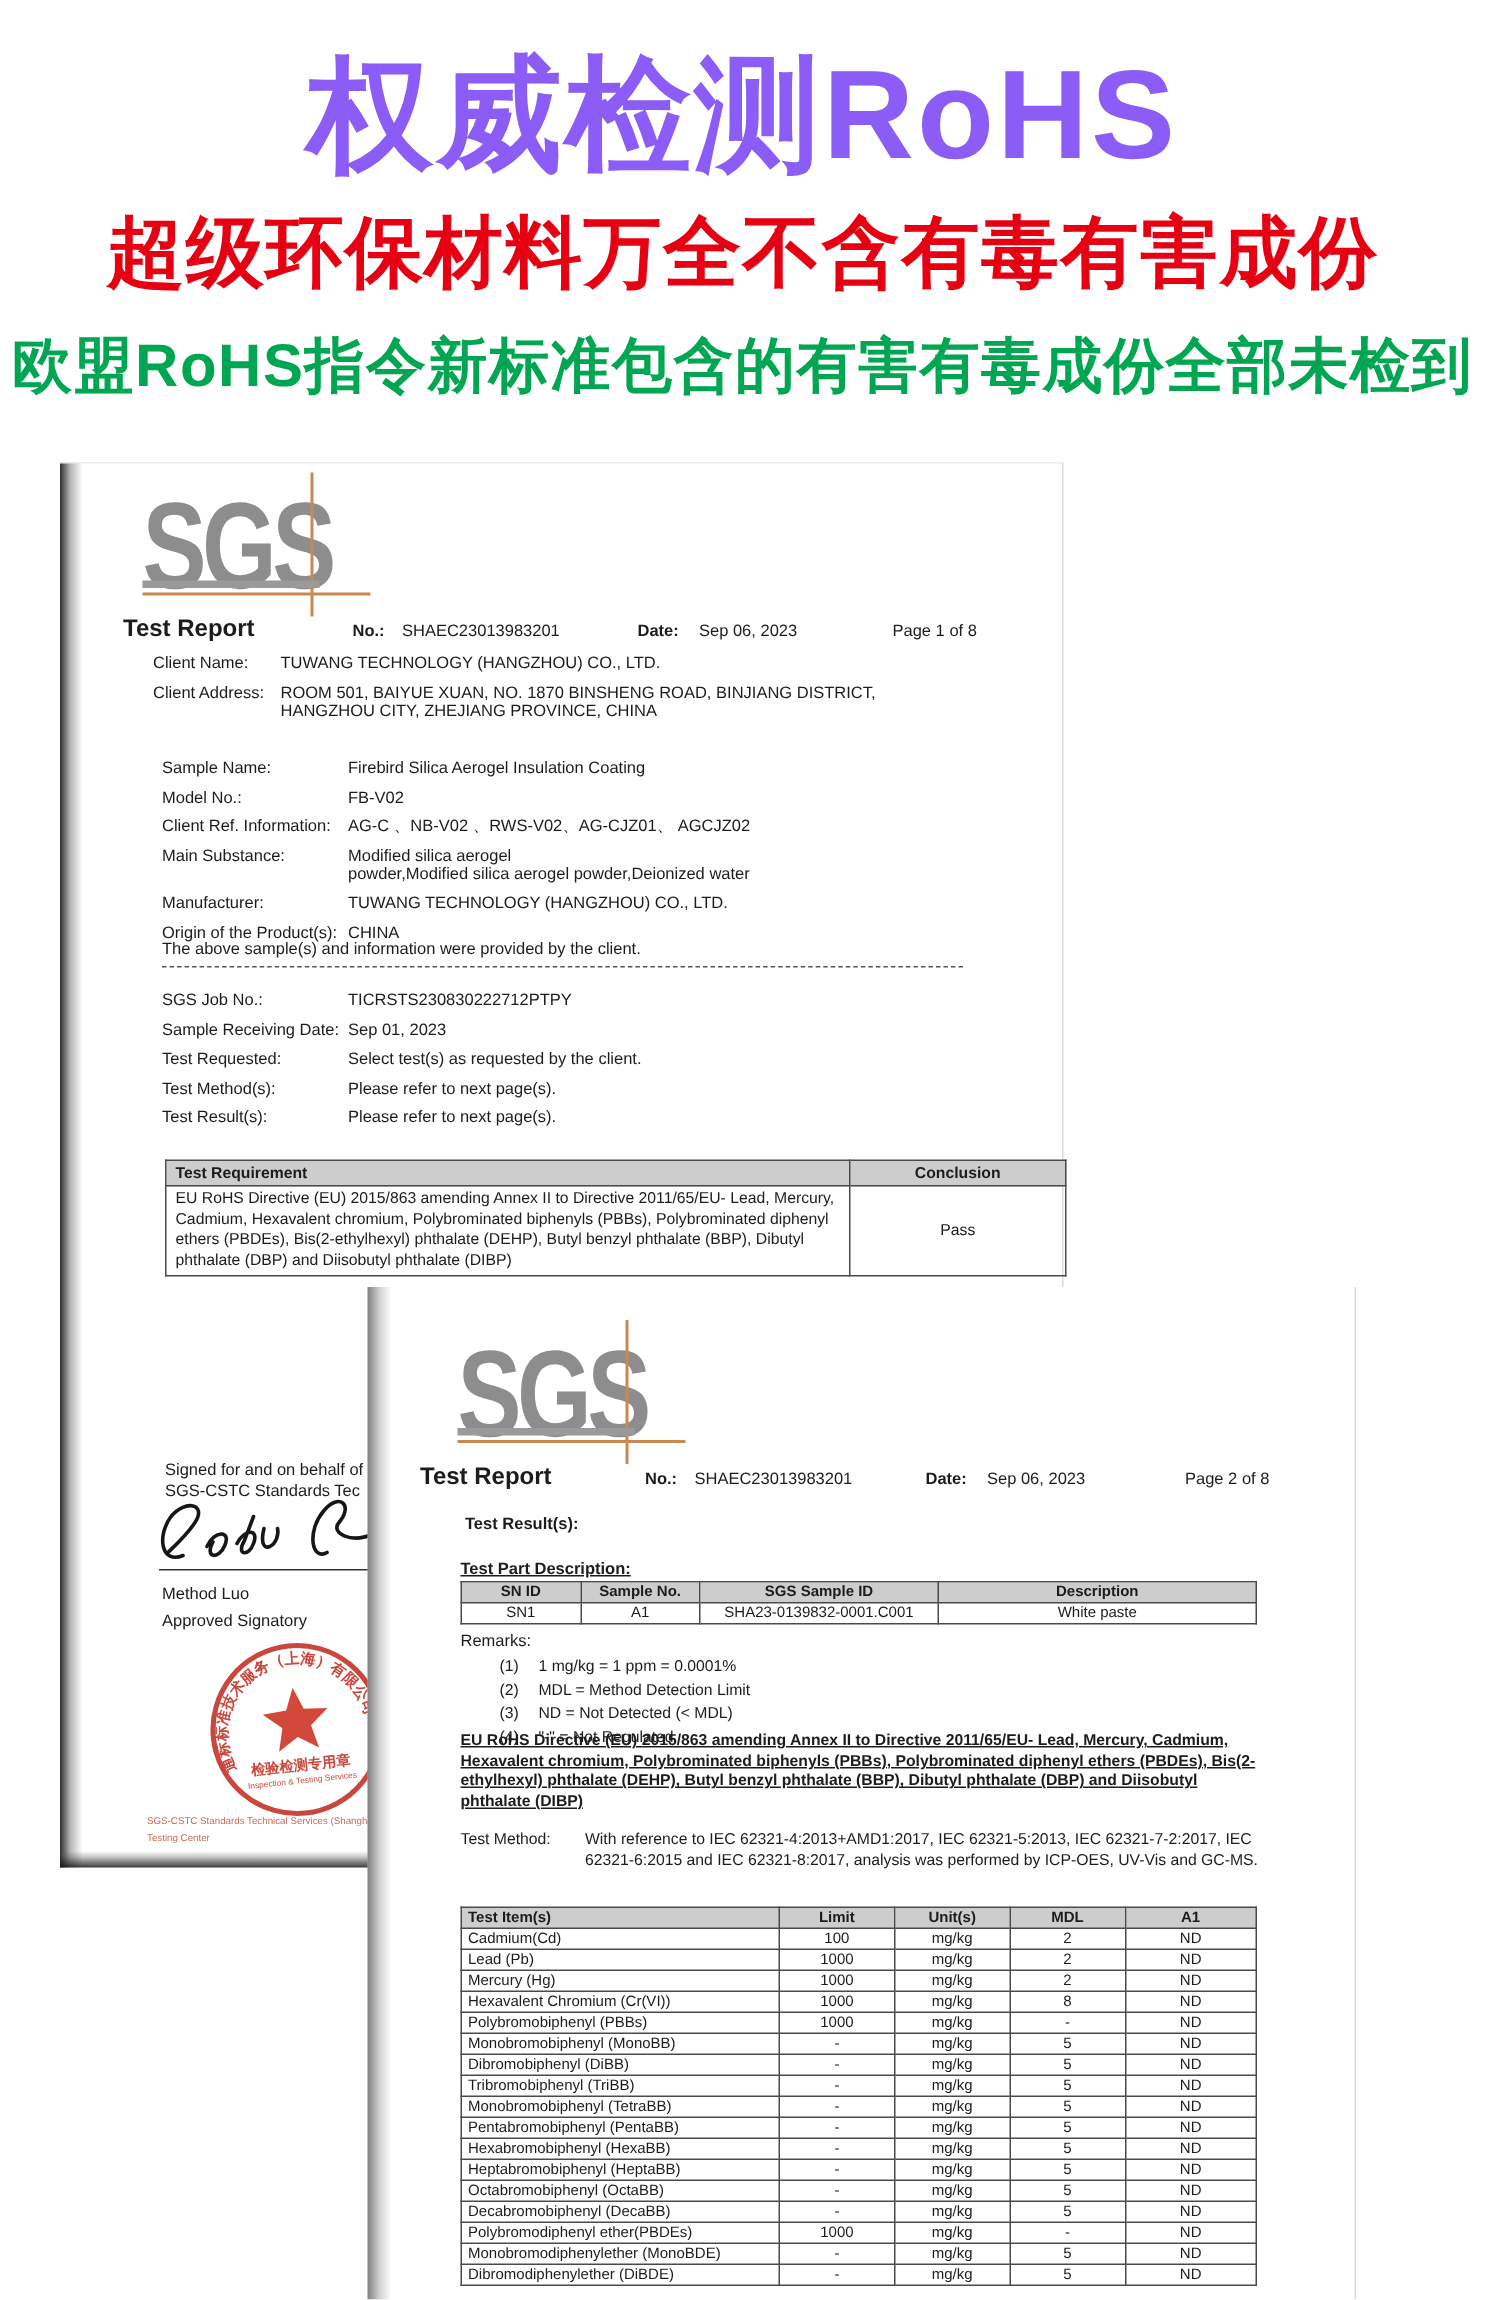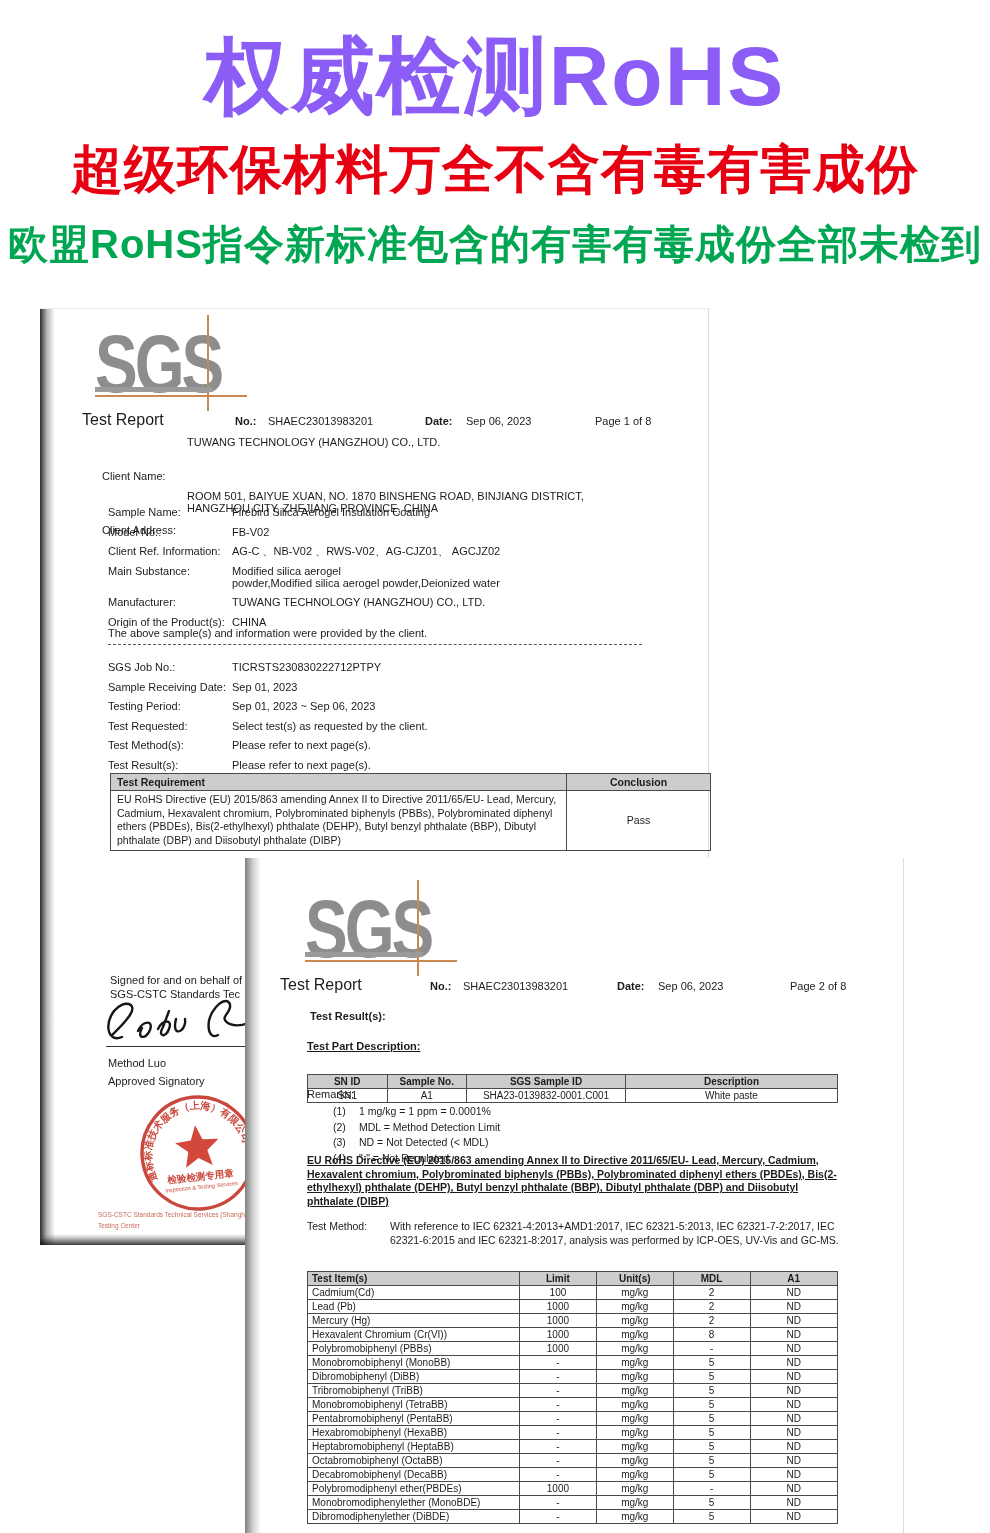--- a/index.html
+++ b/index.html
@@ -29,27 +29,27 @@
   
   .sgs-logo{position:absolute;width:160px;height:92px;}
   .sgs-text{position:absolute;left:0;top:0;font-size:64px;font-weight:bold;color:#8d8d8d;
             letter-spacing:-3px;line-height:1;transform:scaleY(1.28);transform-origin:left top;}
   .sgs-vline{position:absolute;left:112px;top:-8px;width:2px;height:96px;background:#c98a52;}
   .sgs-hgray{position:absolute;left:0px;top:64px;width:118px;height:5px;background:#9a9a9a;}
   .sgs-horange{position:absolute;left:0px;top:72px;width:152px;height:2px;background:#c98a52;}
 
   
   .rep-line{position:absolute;font-size:11px;white-space:nowrap;}
-  .rep-title{font-size:16px;font-weight:normal;}
+  .rep-title{font-size:16px;font-weight:bold;}
   .b{font-weight:bold;}
   .abs{position:absolute;}
   .frow{display:flex;font-size:11px;line-height:12px;margin-bottom:7.5px;}
   .frow .lbl{flex:none;}
   .frow .val{white-space:pre-line;}
-  .lblw-client{width:85px;margin-top:34px;}
+  .lblw-client{width:85px;}
   .lblw-main{width:124px;}
   .note{font-size:11px;}
   .dashes{border-bottom:1px dashed #555;height:1px;}
 
   table{border-collapse:collapse;}
   .gridtbl{width:100%;font-size:10px;table-layout:fixed;}
   .gridtbl th,.gridtbl td{border:1px solid #4a4a4a;padding:1px 4px;text-align:center;
       overflow:hidden;white-space:nowrap;}
   .gridtbl th{background:#cdcdcd;font-weight:bold;}
   .gridtbl .cleft{text-align:left;}
@@ -153,24 +153,20 @@
 
     <div class="frow">
         <span class="lbl lblw-main">SGS Job No.:</span>
         <span class="val">TICRSTS230830222712PTPY</span>
       </div>
         <div class="frow">
         <span class="lbl lblw-main">Sample Receiving Date:</span>
         <span class="val">Sep 01, 2023</span>
       </div>
         <div class="frow">
-        <span class="lbl lblw-main">Testing Period:</span>
-        <span class="val">Sep 01, 2023 ~ Sep 06, 2023</span>
-      </div>
-        <div class="frow">
         <span class="lbl lblw-main">Test Requested:</span>
         <span class="val">Select test(s) as requested by the client.</span>
       </div>
         <div class="frow">
         <span class="lbl lblw-main">Test Method(s):</span>
         <span class="val">Please refer to next page(s).</span>
       </div>
         <div class="frow">
         <span class="lbl lblw-main">Test Result(s):</span>
         <span class="val">Please refer to next page(s).</span>
@@ -244,21 +240,21 @@
     <div class="rep-line rep-title" style="left:35px;top:118px;">Test Report</div>
     <div class="rep-line b" style="left:185px;top:122px;">No.:</div>
     <div class="rep-line" style="left:218px;top:122px;">SHAEC23013983201</div>
     <div class="rep-line b" style="left:372px;top:122px;">Date:</div>
     <div class="rep-line" style="left:413px;top:122px;">Sep 06, 2023</div>
     <div class="rep-line" style="left:545px;top:122px;">Page 2 of 8</div>
 
     <div class="abs b" style="left:65px;top:152px;font-size:11px;">Test Result(s):</div>
     <div class="abs part-head" style="left:62px;top:182px;">Test Part Description:</div>
 
-    <table class="gridtbl abs" style="left:62px;top:196px;width:531px;margin-top:20px;">
+    <table class="gridtbl abs" style="left:62px;top:196px;width:531px;">
       <colgroup>
           <col style="width:15%">
           <col style="width:15%">
           <col style="width:30%">
           <col style="width:40%">
         </colgroup>
       <thead>
         <tr>
           <th>SN ID</th>
           <th>Sample No.</th>

